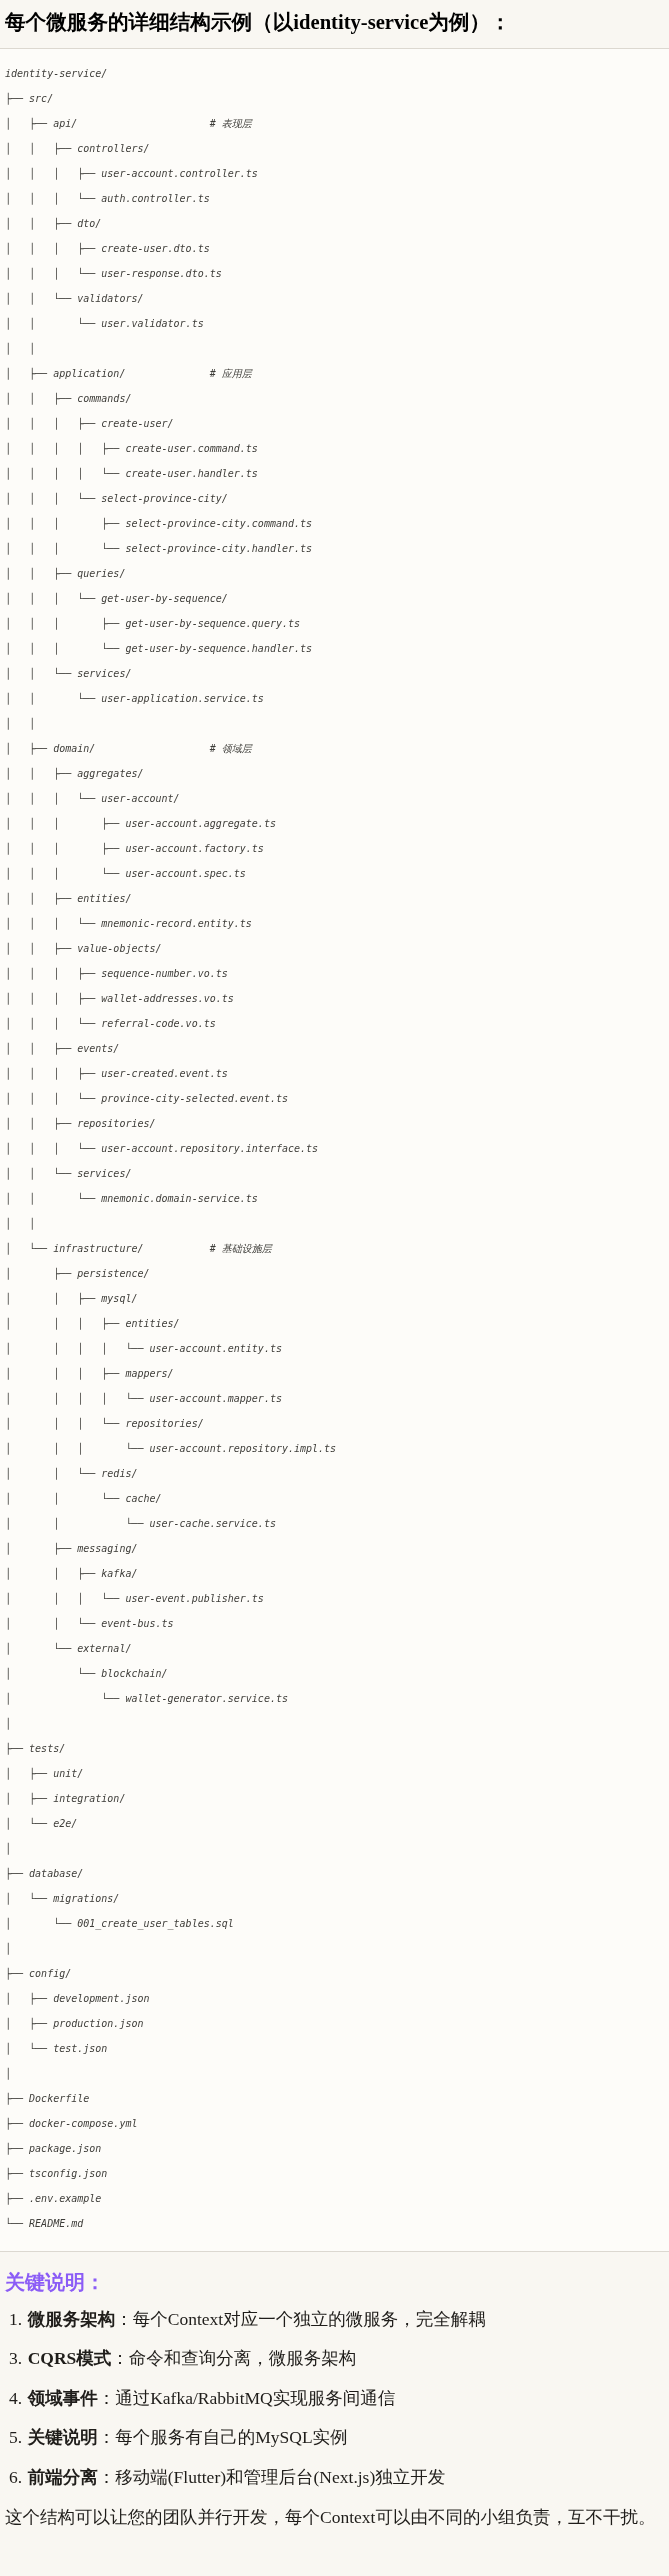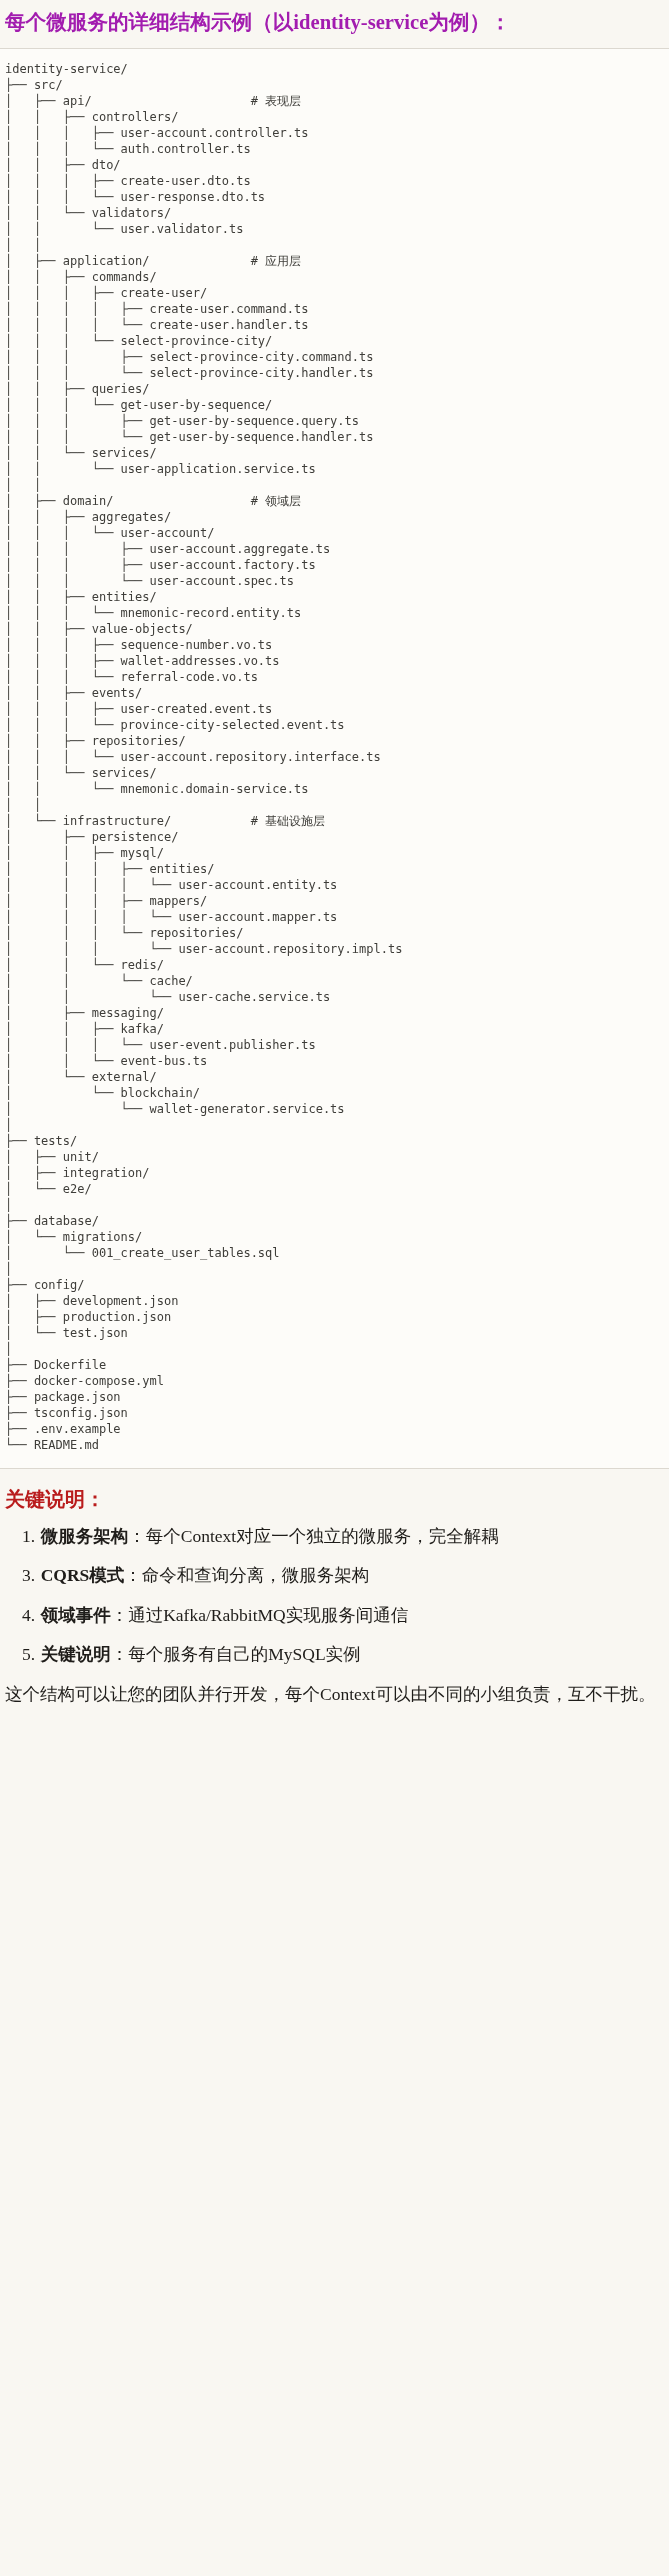--- a/index.html
+++ b/index.html
@@ -9,48 +9,49 @@
     overflow: hidden;
     background: #F9F7F2;
     color: #1F1D1A;
     font-family: "Liberation Serif", "DejaVu Serif", serif;
   }
   .page-title {
     margin: 8.8px 5px 11.3px 5px;
     font-size: 20.6px;
     line-height: 27.5px;
     font-weight: bold;
-    color: #a21caf;
+    color: #000000;
     letter-spacing: 0;
   }
   .codeblock {
     background: #FDFCF9;
     border-top: 0.6px solid #DCD8D0;
     border-bottom: 0.6px solid #DCD8D0;
     padding: 12.5px 5px 15px 5px;
   }
   .codeblock pre {
     margin: 0;
     font-family: "DejaVu Sans Mono", "Liberation Mono", monospace;
-    font-size: 12px;
-    line-height: 16px;
+    font-size: 10px;
+    line-height: 25px;
     color: #3E3D39;
     white-space: pre;
+    font-style: italic;
   }
   .notes-heading {
     margin: 15px 5px 0 5px;
     font-size: 20px;
     line-height: 30px;
     font-weight: bold;
-    color: #b91c1c;
+    color: #8b5cf6;
   }
   ol.notes {
     list-style: none;
     margin: 10px 0 0 0;
-    padding: 0 22px;
+    padding: 0 9px;
   }
   ol.notes li {
     font-size: 17.5px;
     line-height: 25px;
     margin: 0 0 14.4px 0;
     white-space: nowrap;
   }
   ol.notes .num {
     display: inline-block;
     margin-right: 5.6px;
@@ -170,18 +171,21 @@
     </li>
     <li>
       <span class="num">3.</span><span class="term">CQRS模式</span><span>：</span><span>命令和查询分离，微服务架构</span>
     </li>
     <li>
       <span class="num">4.</span><span class="term">领域事件</span><span>：</span><span>通过Kafka/RabbitMQ实现服务间通信</span>
     </li>
     <li>
       <span class="num">5.</span><span class="term">关键说明</span><span>：</span><span>每个服务有自己的MySQL实例</span>
     </li>
+    <li>
+      <span class="num">6.</span><span class="term">前端分离</span><span>：</span><span>移动端(Flutter)和管理后台(Next.js)独立开发</span>
+    </li>
   </ol>
 
   <p class="footer-para">这个结构可以让您的团队并行开发，每个Context可以由不同的小组负责，互不干扰。</p>
 
 </div>
 
 
 </body></html>

